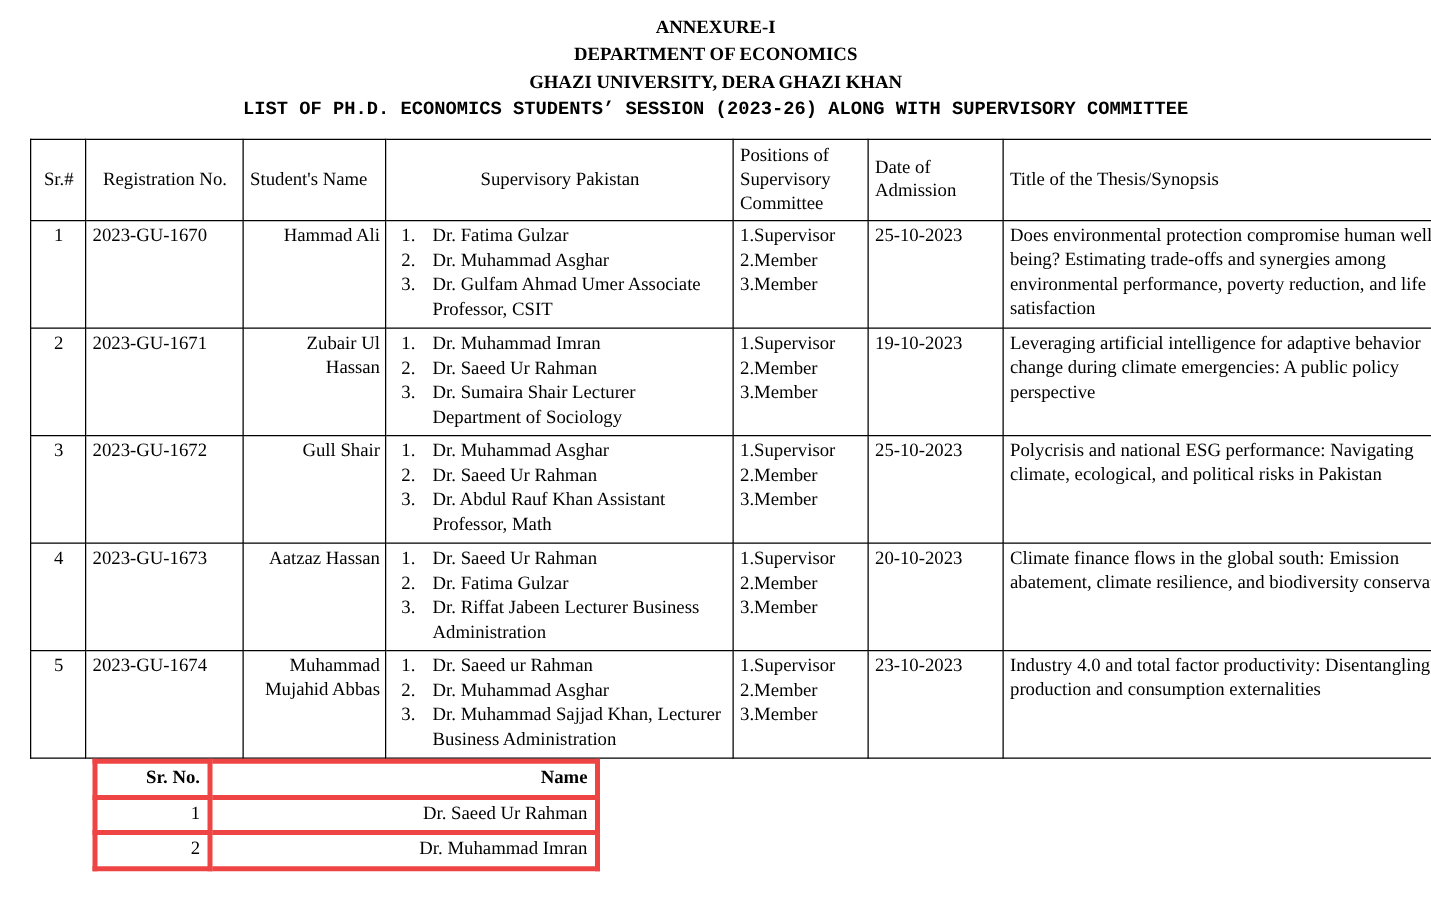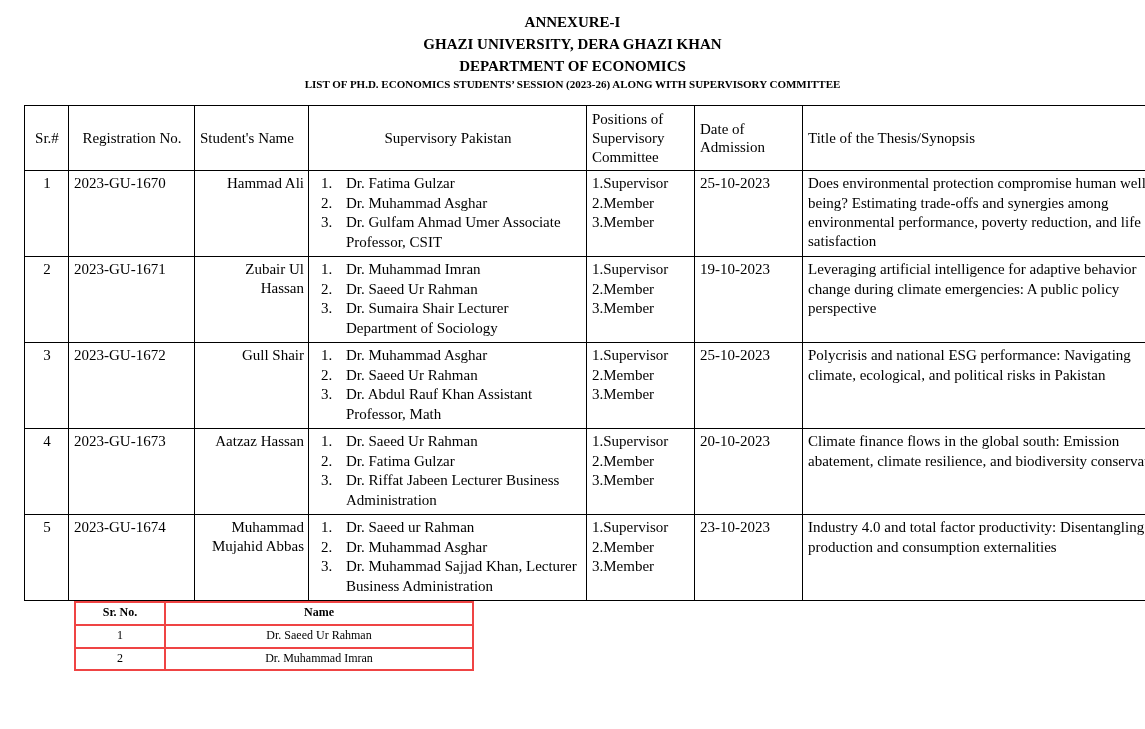--- a/index.html
+++ b/index.html
@@ -24,21 +24,22 @@
   .title-block {
     text-align: center;
     font-weight: bold;
     font-size: 15px;
     line-height: 1.45;
   }
   .title-block .line {
     display: block;
   }
   .title-block .line-wide {
-    font-size: 11px;
+    font-size: 15px;
+    font-family: Liberation Mono, monospace;
   }
 
   table.main {
     border-collapse: collapse;
     margin: 12px 0 0 24px;
     width: 1098px;
     table-layout: fixed;
   }
   table.main th, table.main td {
     border: 1px solid #000000;
@@ -100,41 +101,41 @@
     font-size: 15px;
     margin: 26px 0 3px 76px;
   }
   table.drc {
     border-collapse: collapse;
     margin-left: 74px;
     width: 372px;
     table-layout: fixed;
   }
   table.drc th, table.drc td {
-    border: 2px solid #ef4444;
-    font-size: 12px;
+    border: 4px solid #ef4444;
+    font-size: 15px;
     padding: 2px 6px 3px 6px;
-    text-align: center;
+    text-align: right;
     line-height: 1.3;
   }
   table.drc th {
     font-weight: bold;
   }
   table.drc th.d-sr, table.drc td.d-sr { width: 76px; }
   table.drc th.d-name, table.drc td.d-name { width: 294px; margin-left: 20px; }
 </style>
 </head>
 <body>
 
 <div class="page">
 
   <div class="title-block">
     <span class="line">ANNEXURE-I</span>
+    <span class="line">DEPARTMENT OF ECONOMICS</span>
     <span class="line">GHAZI UNIVERSITY, DERA GHAZI KHAN</span>
-    <span class="line">DEPARTMENT OF ECONOMICS</span>
     <span class="line line-wide">LIST OF PH.D. ECONOMICS STUDENTS’ SESSION (2023-26) ALONG WITH SUPERVISORY COMMITTEE</span>
   </div>
 
   <table class="main">
     <thead>
       <tr>
         <th class="c-sr">Sr.#</th>
         <th class="c-reg">Registration No.</th>
         <th class="c-name">Student's Name</th>
         <th class="c-comm">Supervisory Pakistan</th>

